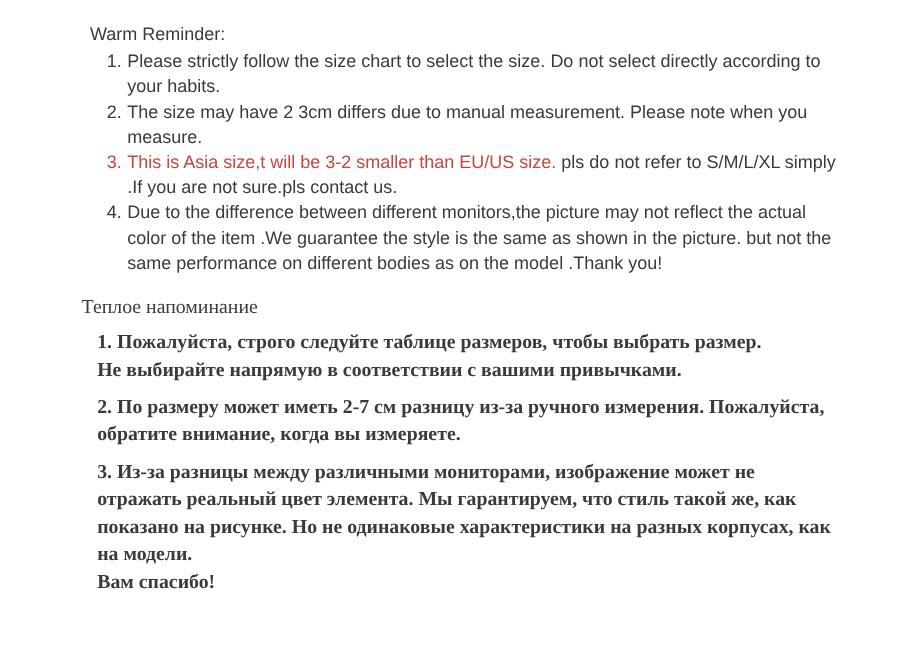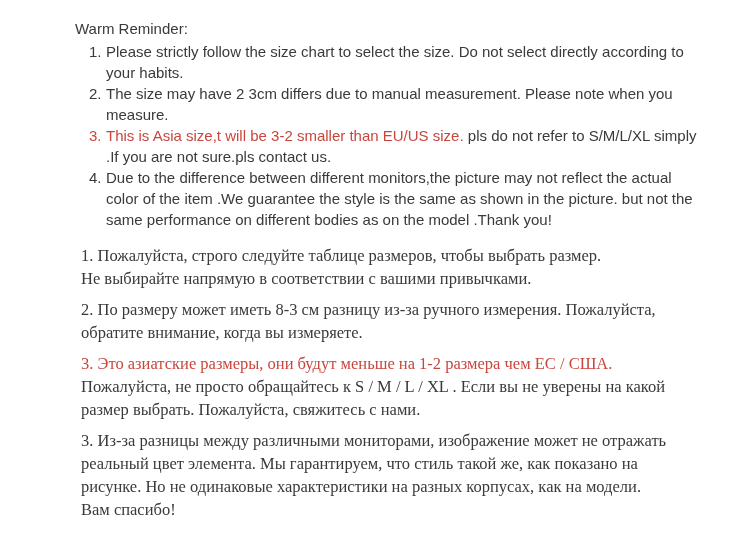--- a/index.html
+++ b/index.html
@@ -52,20 +52,21 @@
   }
   .ru-title {
     margin-bottom: 6px;
   }
   .ru .item {
     margin-left: 13px;
     margin-bottom: 8px;
   }
   .ru .body {
     white-space: pre-line;
+    font-weight: bold;
   }
 
   .red { color: var(--red); }
 </style>
 </head>
 <body>
 
 <div class="page">
 
   <section class="en">
@@ -88,33 +89,31 @@
       </div>
 
       <div class="item">
         <span class="num">4.</span>
         <span class="body"><span>Due to the difference between different monitors,the picture may not reflect the actual color of the item .We guarantee the style is the same as shown in the picture. but not the same performance on different bodies as on the model .Thank you!</span></span>
       </div>
     </div>
   </section>
 
   <section class="ru">
+    <div class="ru-title">Теплое напоминание</div>
 
     <div class="item">
       <span class="body"><span>1. Пожалуйста, строго следуйте таблице размеров, чтобы выбрать размер.
 Не выбирайте напрямую в соответствии с вашими привычками.</span></span>
     </div>
 
     <div class="item">
-      <span class="body"><span>2. По размеру может иметь 8-3 см разницу из-за ручного измерения. Пожалуйста, обратите внимание, когда вы измеряете.</span></span>
+      <span class="body"><span>2. По размеру может иметь 2-7 см разницу из-за ручного измерения. Пожалуйста, обратите внимание, когда вы измеряете.</span></span>
     </div>
 
-    <div class="item">
-      <span class="body"><span class="red">3. Это азиатские размеры, они будут меньше на 1-2 размера чем ЕС / США. </span><span>Пожалуйста, не просто обращайтесь к S / M / L / XL . Если вы не уверены на какой размер выбрать. Пожалуйста, свяжитесь с нами.</span></span>
-    </div>
 
     <div class="item">
       <span class="body"><span>3. Из-за разницы между различными мониторами, изображение может не отражать реальный цвет элемента. Мы гарантируем, что стиль такой же, как показано на рисунке. Но не одинаковые характеристики на разных корпусах, как на модели.
 Вам спасибо!</span></span>
     </div>
   </section>
 
 </div>
 
 </body></html>

